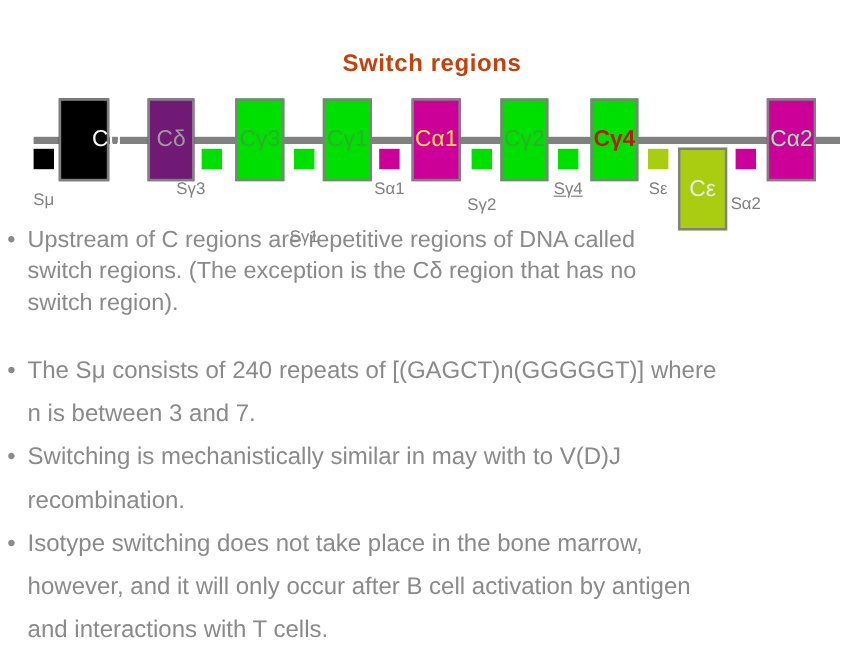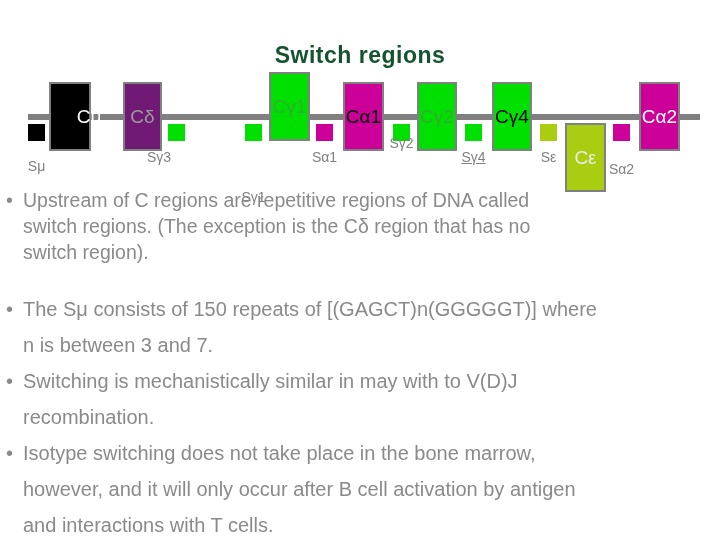--- a/index.html
+++ b/index.html
@@ -1,20 +1,20 @@
 <!DOCTYPE html>
 <html><head>
 <meta charset="utf-8">
 <style>
   html,body{margin:0;padding:0;background:#ffffff;}
   body{width:720px;height:540px;overflow:hidden;font-family:"Liberation Sans",sans-serif;}
   .slide{position:relative;width:720px;height:540px;background:#ffffff;}
 
   .title{position:absolute;top:42px;left:0;width:100%;text-align:center;
-         font-size:23px;font-weight:bold;color:#14532d;letter-spacing:0.5px;}
+         font-size:20px;font-weight:bold;color:#c2410c;letter-spacing:0.5px;}
 
   #diagram{position:absolute;left:0;top:0;width:720px;height:180px;}
   .dna-line{position:absolute;}
   .cbox{position:absolute;box-sizing:border-box;display:flex;align-items:center;justify-content:center;}
   .clabel{font-size:19px;line-height:1;white-space:nowrap;}
   .sbox{position:absolute;}
   .slabel{position:absolute;transform:translateX(-50%);font-size:14px;color:#808080;white-space:nowrap;}
 
   #bullets{position:absolute;left:6px;top:187px;width:712px;}
   .bullet{display:flex;color:#8a8a8a;}
@@ -33,61 +33,64 @@
       <div class="sbox" style="left: 28px; width: 17px; top: 124px; height: 17px; background: rgb(0, 0, 0);"></div>
       <div class="slabel" style="left: 36.5px; top: 158px;">Sμ</div>
       <div class="cbox" style="left: 49px; width: 41px; top: 82px; height: 69px; background: rgb(0, 0, 0); border: 2px solid rgb(128, 128, 128); padding-left: 38px;">
         <span class="clabel" style="color: rgb(255, 255, 255);">Cμ</span>
       </div>
       <div class="cbox" style="left: 123px; width: 39px; top: 82px; height: 69px; background: #701a75; border: 2px solid rgb(128, 128, 128);">
         <span class="clabel" style="color: rgb(155, 155, 155);">Cδ</span>
       </div>
       <div class="sbox" style="left: 168px; width: 17px; top: 124px; height: 17px; background: rgb(0, 224, 0);"></div>
       <div class="slabel" style="left: 159px; top: 149px;">Sγ3</div>
+      <div class="cbox" style="left: 196px; width: 41px; top: 82px; height: 69px; background: rgb(0, 224, 0); border: 2px solid rgb(128, 128, 128);">
+        <span class="clabel" style="color: rgb(47, 174, 47);">Cγ3</span>
+      </div>
       <div class="sbox" style="left: 245px; width: 17px; top: 124px; height: 17px; background: rgb(0, 224, 0);"></div>
       <div class="slabel" style="left: 253.5px; top: 149px; margin-top: 40px;">Sγ1</div>
-      <div class="cbox" style="left: 269px; width: 41px; top: 72px; height: 69px; background: rgb(0, 224, 0); border: 2px solid rgb(128, 128, 128);">
+      <div class="cbox" style="left: 269px; width: 41px; top: 82px; height: 69px; background: rgb(0, 224, 0); border: 2px solid rgb(128, 128, 128);">
         <span class="clabel" style="color: rgb(47, 174, 47);">Cγ1</span>
       </div>
       <div class="sbox" style="left: 316px; width: 17px; top: 124px; height: 17px; background: rgb(204, 0, 153);"></div>
       <div class="slabel" style="left: 324.5px; top: 149px;">Sα1</div>
       <div class="cbox" style="left: 343px; width: 41px; top: 82px; height: 69px; background: rgb(204, 0, 153); border: 2px solid rgb(128, 128, 128);">
-        <span class="clabel" style="color: #000000;">Cα1</span>
+        <span class="clabel" style="color: #fde047;">Cα1</span>
       </div>
       <div class="sbox" style="left: 393px; width: 17px; top: 124px; height: 17px; background: rgb(0, 224, 0);"></div>
-      <div class="slabel" style="left: 401.5px; top: 135px;">Sγ2</div>
+      <div class="slabel" style="left: 401.5px; top: 162px;">Sγ2</div>
       <div class="cbox" style="left: 417px; width: 40px; top: 82px; height: 69px; background: rgb(0, 224, 0); border: 2px solid rgb(128, 128, 128);">
         <span class="clabel" style="color: rgb(47, 174, 47);">Cγ2</span>
       </div>
       <div class="sbox" style="left: 465px; width: 17px; top: 124px; height: 17px; background: rgb(0, 224, 0);"></div>
       <div class="slabel" style="left: 473.5px; top: 149px; text-decoration: underline;">Sγ4</div>
       <div class="cbox" style="left: 492px; width: 40px; top: 82px; height: 69px; background: rgb(0, 224, 0); border: 2px solid rgb(128, 128, 128);">
-        <span class="clabel" style="color: #000000;">Cγ4</span>
+        <span class="clabel" style="color: #b91c1c; font-weight: bold;">Cγ4</span>
       </div>
       <div class="sbox" style="left: 540px; width: 17px; top: 124px; height: 17px; background: rgb(170, 204, 17);"></div>
       <div class="slabel" style="left: 548.5px; top: 149px;">Sε</div>
       <div class="cbox" style="left: 565px; width: 41px; top: 82px; height: 69px; background: rgb(170, 204, 17); border: 2px solid rgb(128, 128, 128); margin-top: 41px;">
         <span class="clabel" style="color: rgb(235, 235, 235);">Cε</span>
       </div>
       <div class="sbox" style="left: 613px; width: 17px; top: 124px; height: 17px; background: rgb(204, 0, 153);"></div>
       <div class="slabel" style="left: 621.5px; top: 149px; margin-top: 12px;">Sα2</div>
       <div class="cbox" style="left: 639px; width: 41px; top: 82px; height: 69px; background: rgb(204, 0, 153); border: 2px solid rgb(128, 128, 128);">
-        <span class="clabel" style="color: #ffffff;">Cα2</span>
+        <span class="clabel" style="color: #86efac;">Cα2</span>
       </div>
     </div>
   <div id="bullets">
       <div class="bullet tight">
         <span class="dot">•</span>
         <div class="btext">Upstream of C regions are repetitive regions of DNA called
 switch regions. (The exception is the Cδ region that has no
 switch region).</div>
       </div>
       <div class="bullet loose">
         <span class="dot">•</span>
-        <div class="btext">The Sμ consists of 150 repeats of [(GAGCT)n(GGGGGT)] where
+        <div class="btext">The Sμ consists of 240 repeats of [(GAGCT)n(GGGGGT)] where
 n is between 3 and 7.</div>
       </div>
       <div class="bullet loose">
         <span class="dot">•</span>
         <div class="btext">Switching is mechanistically similar in may with to V(D)J
 recombination.</div>
       </div>
       <div class="bullet loose">
         <span class="dot">•</span>
         <div class="btext">Isotype switching does not take place in the bone marrow,

